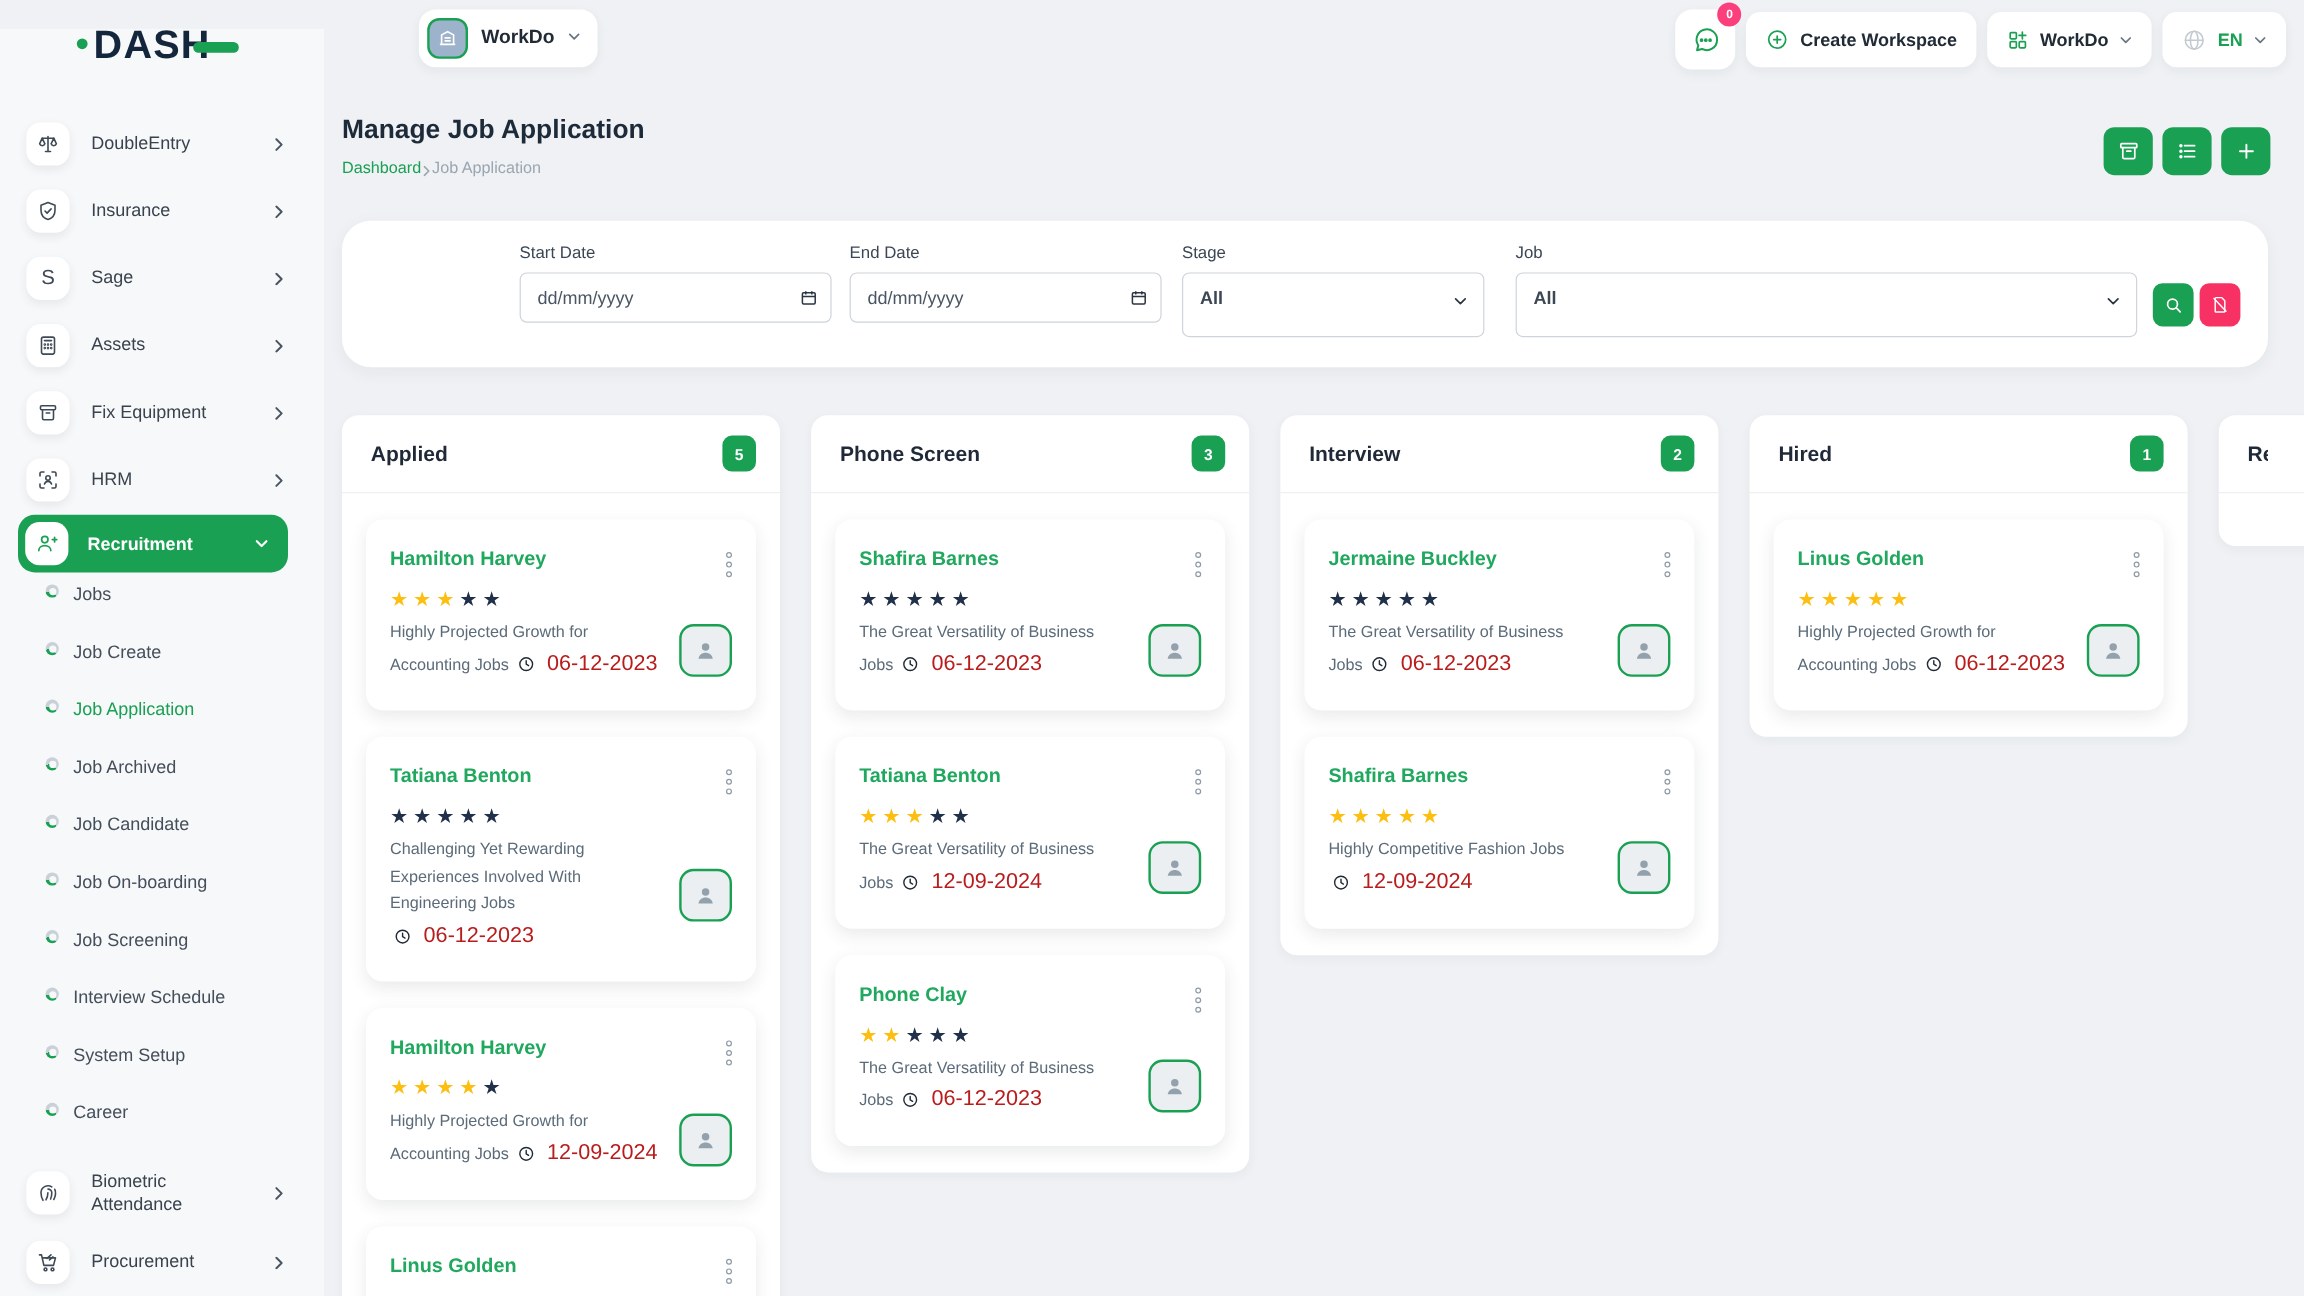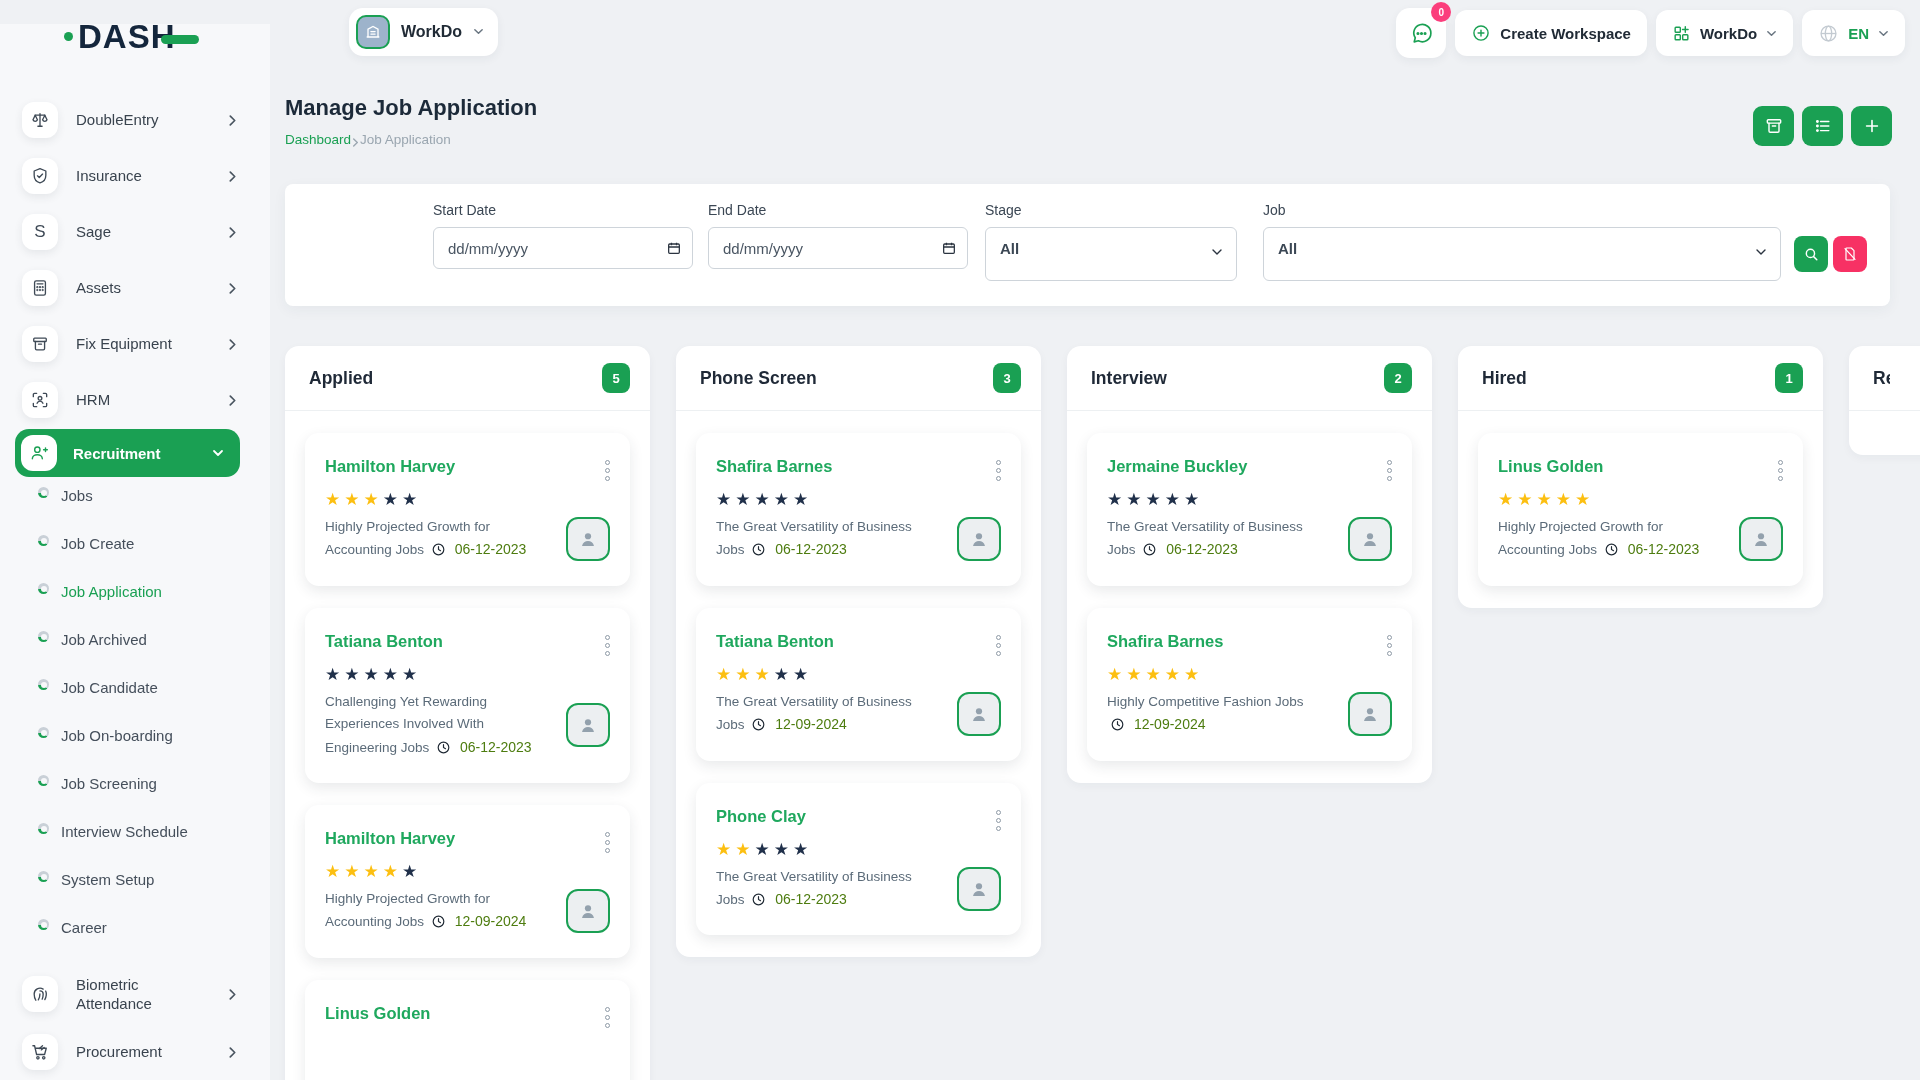--- a/index.html
+++ b/index.html
@@ -62,21 +62,21 @@
   
   .page-title{ position:absolute; left:285px; top:95px; font-size:22px; font-weight:700; color:#1c2a39; }
   .breadcrumb{ position:absolute; left:285px; top:132px; display:flex; align-items:flex-end; gap:0; font-size:13.5px; }
   .bc-home{ color:var(--primary); cursor:pointer; }
   .bc-cur{ color:#9aa6b0; }
   .toolbar{ position:absolute; top:106px; right:28px; display:flex; gap:8px; }
   .tool-btn{ width:41px; height:40px; border-radius:9px; background:var(--primary); border:none; display:flex;
              align-items:center; justify-content:center; cursor:pointer; }
 
   
-  .filter-card{ position:absolute; left:285px; top:184px; width:1605px; height:122px; background:#fff; border-radius:8px;
+  .filter-card{ position:absolute; left:285px; top:184px; width:1605px; height:122px; background:#fff; border-radius:24px;
                 box-shadow:0 4px 14px rgba(40,50,70,.05); }
   .fgroup{ position:absolute; top:18px; }
   .flabel{ font-size:14px; color:#3b4754; margin-bottom:9px; display:block; }
   .finput{ position:relative; }
   .finput input{ width:100%; height:42px; border:1px solid #ced4da; border-radius:6px; padding:0 36px 0 14px;
                  font-size:15px; color:#4a5663; font-family:inherit; background:#fff; }
   .finput input::placeholder{ color:#4a5663; }
   .finput .cal{ position:absolute; right:11px; top:13px; pointer-events:none; }
   .select{ height:54px; border:1px solid #ced4da; border-radius:6px; padding:0 34px 12px 14px; font-size:15px; color:#3b4754;
            display:flex; align-items:center; position:relative; cursor:pointer; background:#fff;font-weight:bold; }
@@ -100,21 +100,21 @@
 
   .card{ background:#fff; border-radius:14px; box-shadow:0 5px 14px rgba(35,46,60,.10); padding:24px 20px; position:relative; }
   .card-name{ color:#1fa85e; font-size:16.5px; font-weight:700; cursor:pointer; }
   .kebab{ position:absolute; top:25px; right:18px; display:flex; flex-direction:column; gap:3px; cursor:pointer; padding:2px; }
   .kebab i{ width:5px; height:5px; border:1.4px solid #8e9aa6; border-radius:50%; display:block; }
   .stars{ margin-top:15px; font-size:17px; letter-spacing:4px; line-height:1; }
   .star.gold{ color:#fcbf11; }
   .star.dark{ color:#20304a; }
   .card-meta{ margin-top:8px; display:flex; align-items:center; }
   .meta-text{ flex:1 1 auto; max-width:262px; font-size:13.5px; color:#5b6b79; line-height:1.66; }
-  .date-wrap{ white-space:nowrap; color:#4d7c0f; font-size:14px; }
+  .date-wrap{ white-space:nowrap; color:#b91c1c; font-size:18px; }
   .date-wrap svg{ vertical-align:-3px; margin:0 5px 0 3px; }
   .avatar{ width:44px; height:44px; border-radius:12px; background:#eceff1; border:2px solid var(--primary);
            margin-left:14px; flex:0 0 44px; display:flex; align-items:center; justify-content:center; }
   .card.partial{ padding-bottom:130px; }
 </style>
 </head>
 <body>
 
 <nav class="sidebar" style="position:absolute;margin-top:24px;">
   <div>

